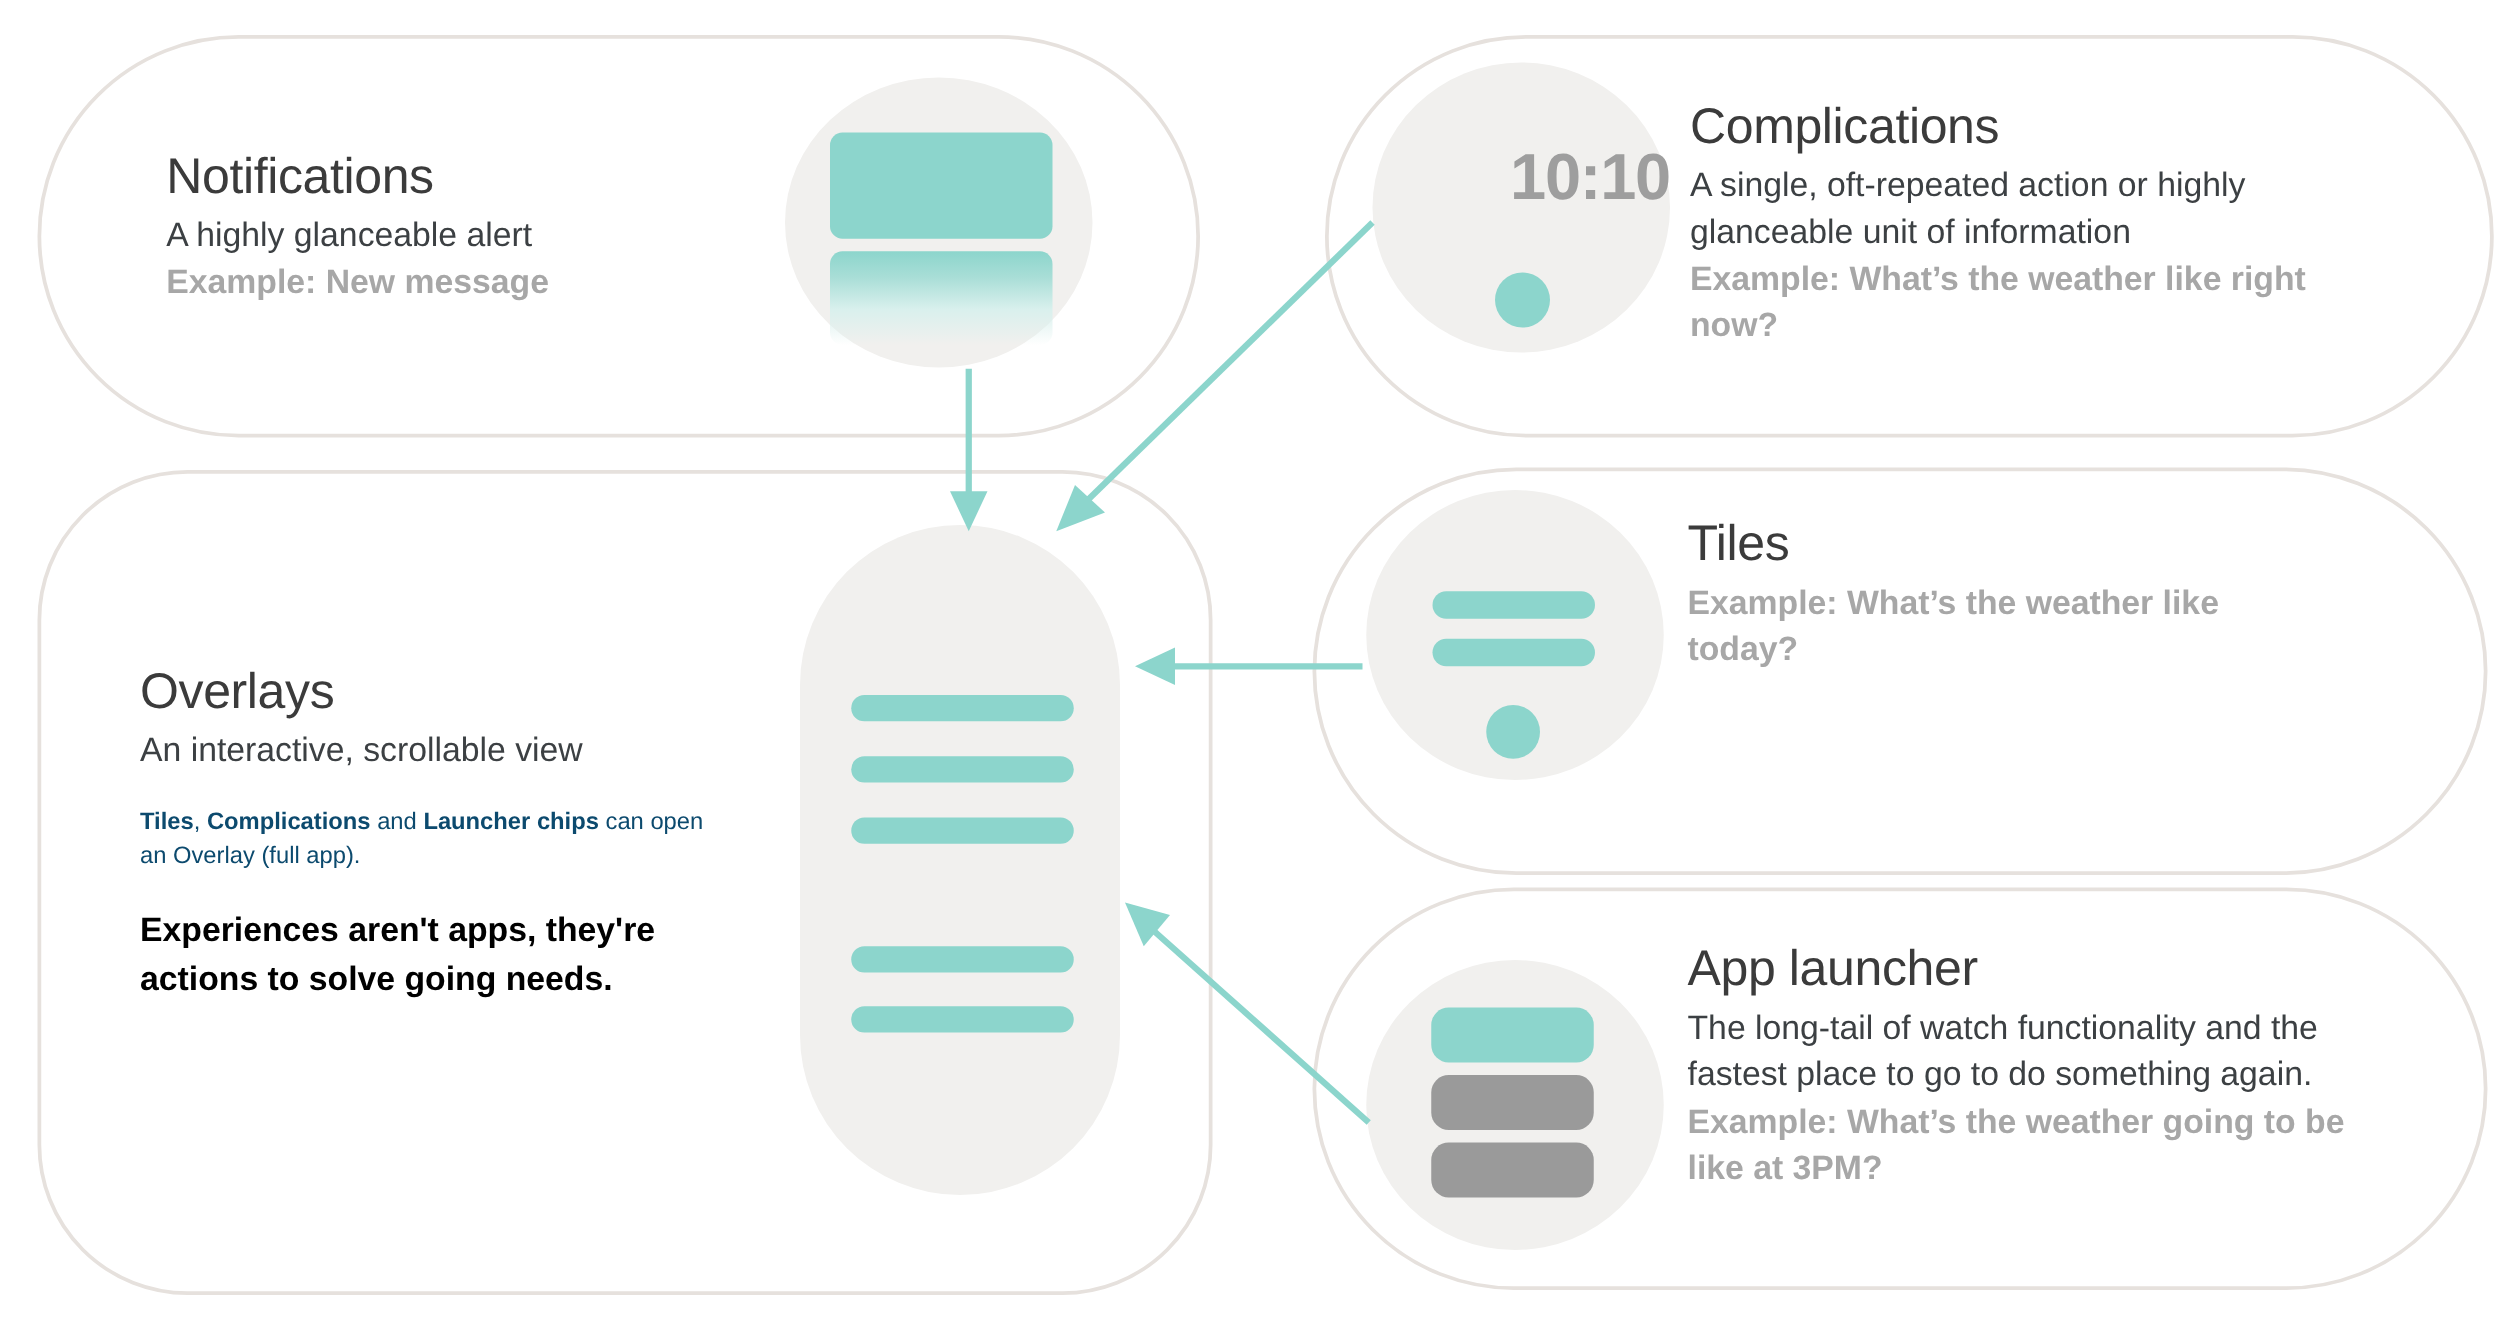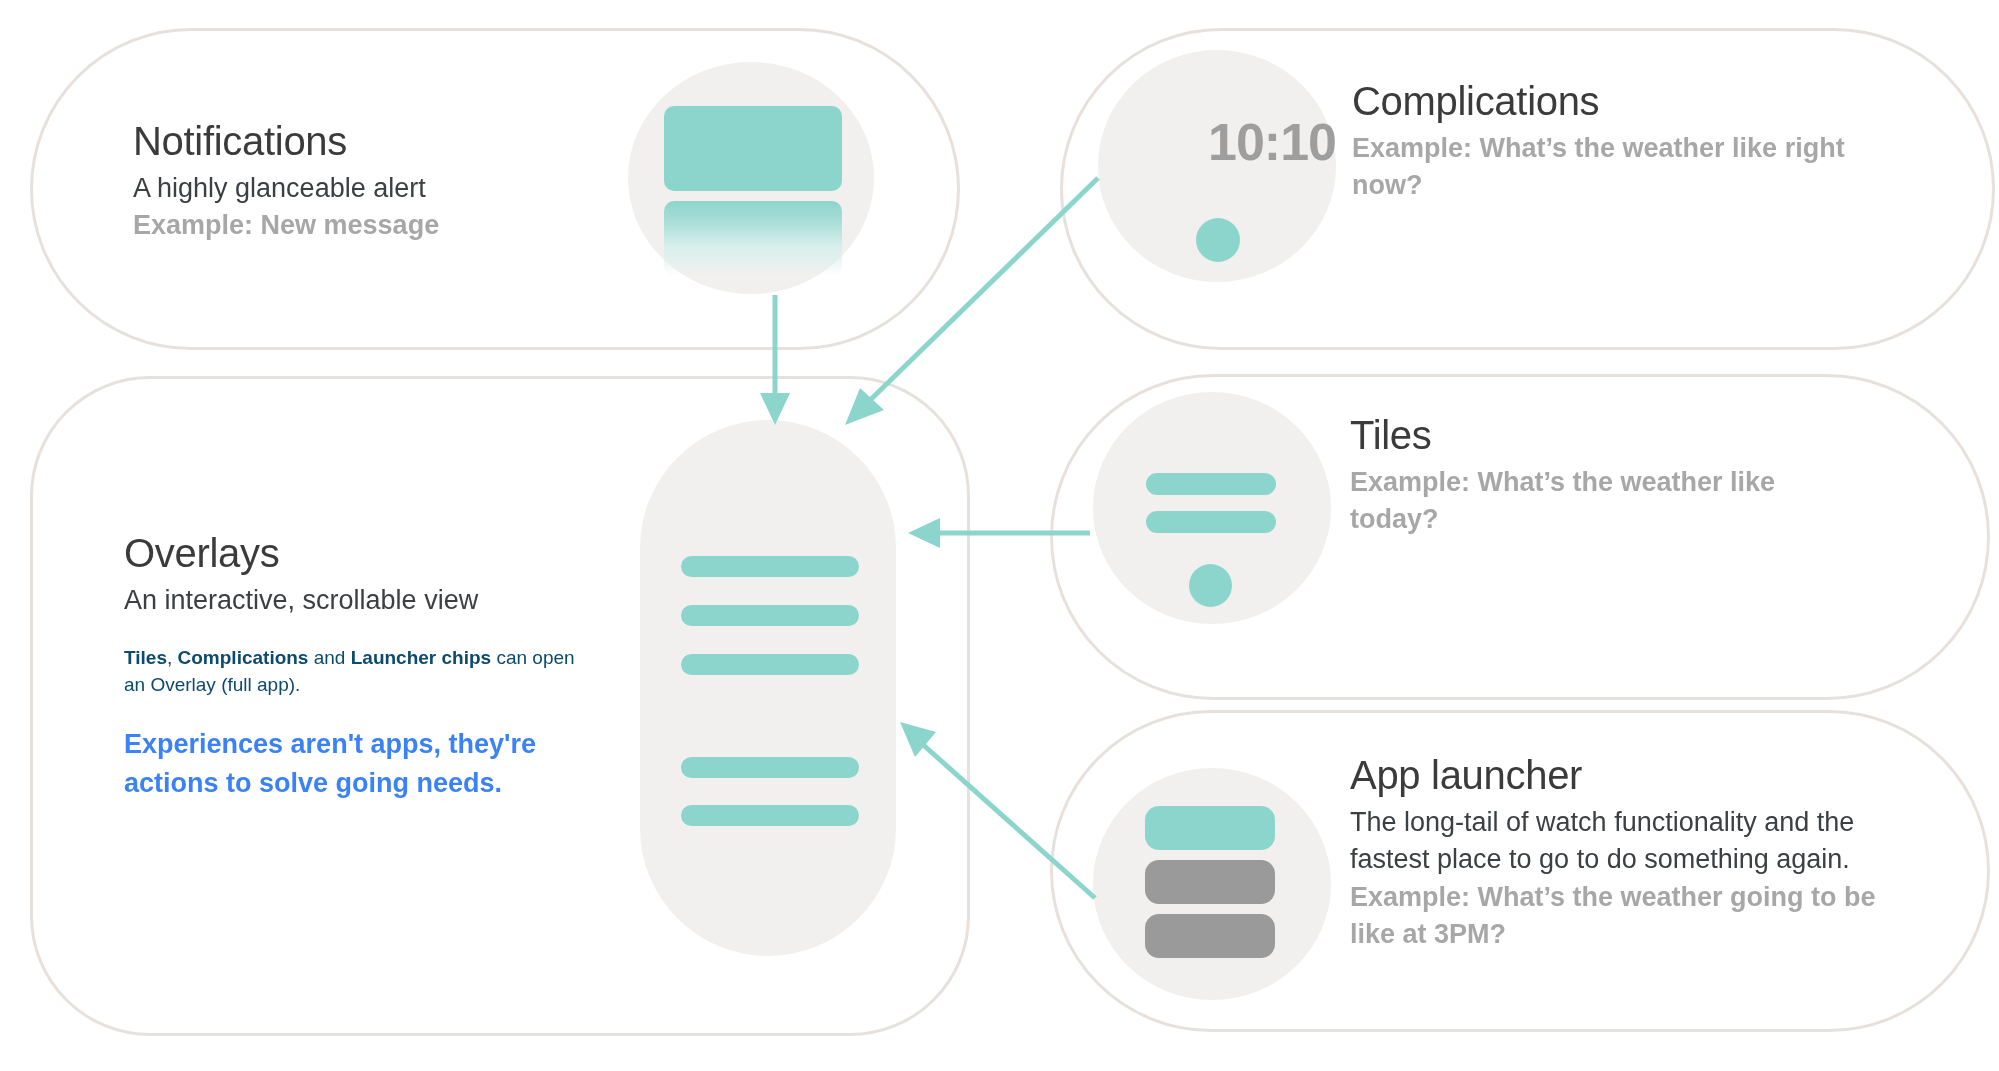--- a/index.html
+++ b/index.html
@@ -84,28 +84,28 @@
   .t-strong {
     font-size: 19px;
     color: #0c4a6e;
     line-height: 1.42;
     margin: 0;
   }
   .t-strong b { font-weight: 700; }
   .t-accent {
     font-size: 27px;
     font-weight: 700;
-    color: #3b82f6;
+    color: #000000;
     line-height: 1.42;
     margin: 0;
   }
   .gap-22 { height: 26px; }
 
   .tb-notifications { left: 112px; top: 118px; width: 420px; margin-left: 21px; }
-  .tb-overlays      { left: 124px; top: 530px; width: 470px; }
+  .tb-overlays      { left: 112px; top: 530px; width: 470px; }
   .tb-complications { left: 1352px; top: 78px;  width: 520px; }
   .tb-tiles         { left: 1350px; top: 412px; width: 470px; }
   .tb-launcher      { left: 1350px; top: 752px; width: 530px; }
 
   
   .icon-art { position: absolute; }
 
   
   .notif-icon { left: 628px; top: 62px; width: 246px; height: 232px; }
   .notif-circle {
@@ -268,20 +268,21 @@
   <div class="card card-complications"></div>
 
   <div class="icon-art compl-icon">
     <div class="compl-circle"></div>
     <div class="compl-time">10:10</div>
     <div class="compl-dot"></div>
   </div>
 
   <div class="textblock tb-complications">
     <div class="t-title">Complications</div>
+    <div class="t-body">A single, oft-repeated action or highly glanceable unit of information</div>
     <div class="t-example">Example:  What’s the weather like right now?</div>
   </div>
 
   <div class="card card-tiles"></div>
 
   <div class="icon-art tiles-icon">
     <div class="tiles-circle"></div>
     <div class="tiles-bar tiles-b1"></div>
     <div class="tiles-bar tiles-b2"></div>
     <div class="tiles-dot"></div>

